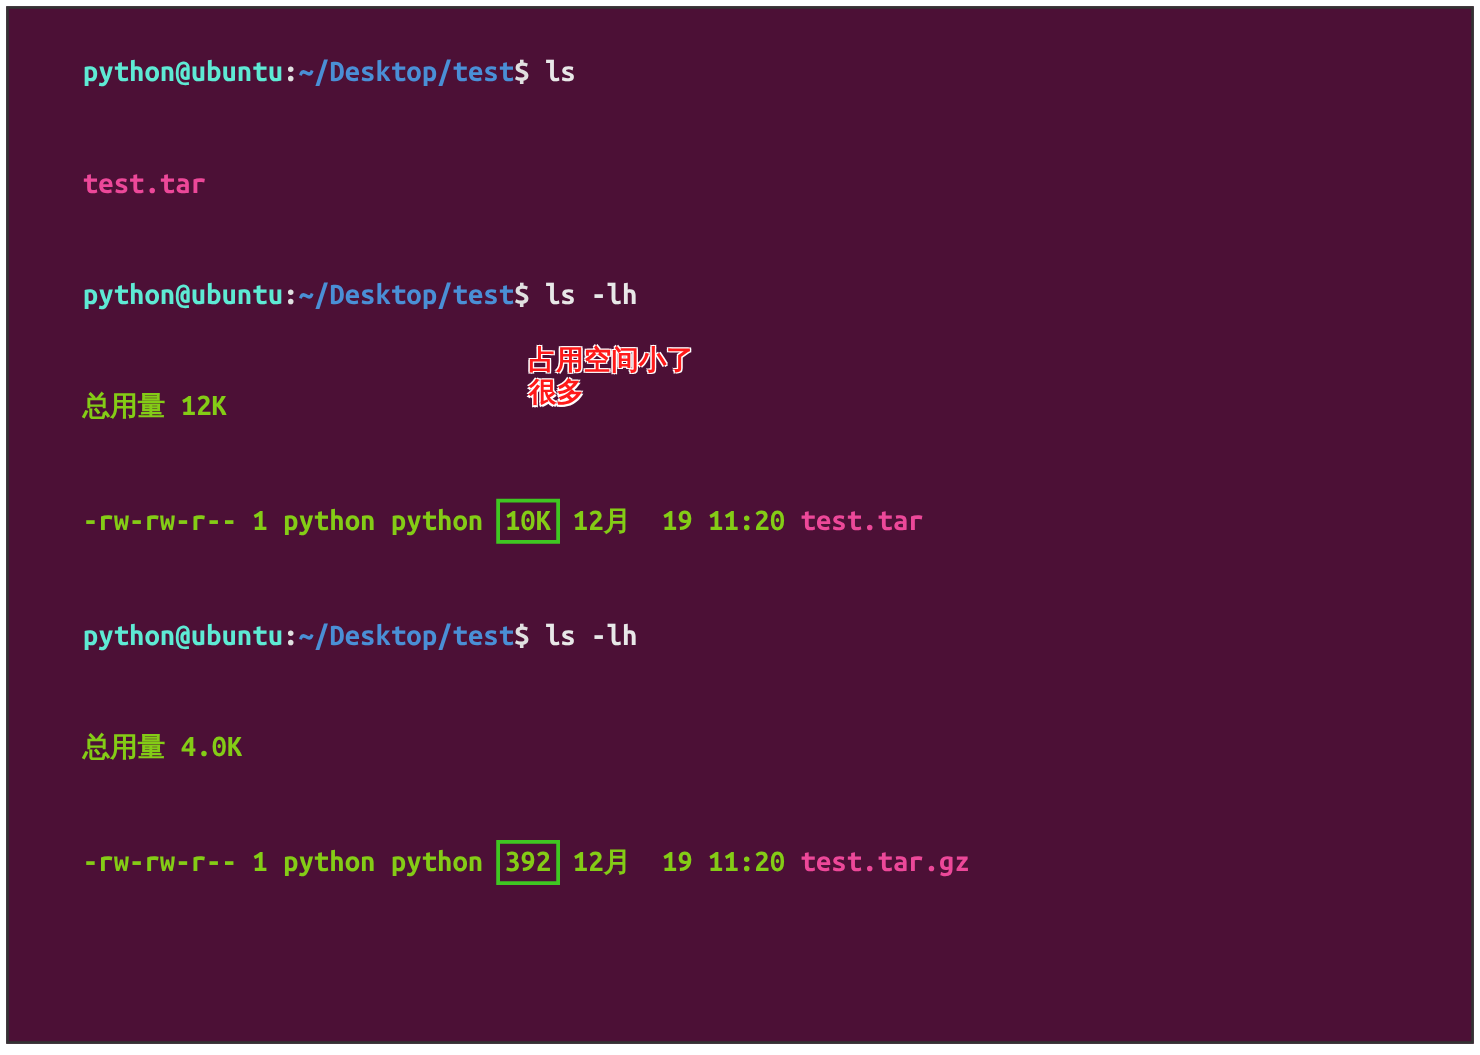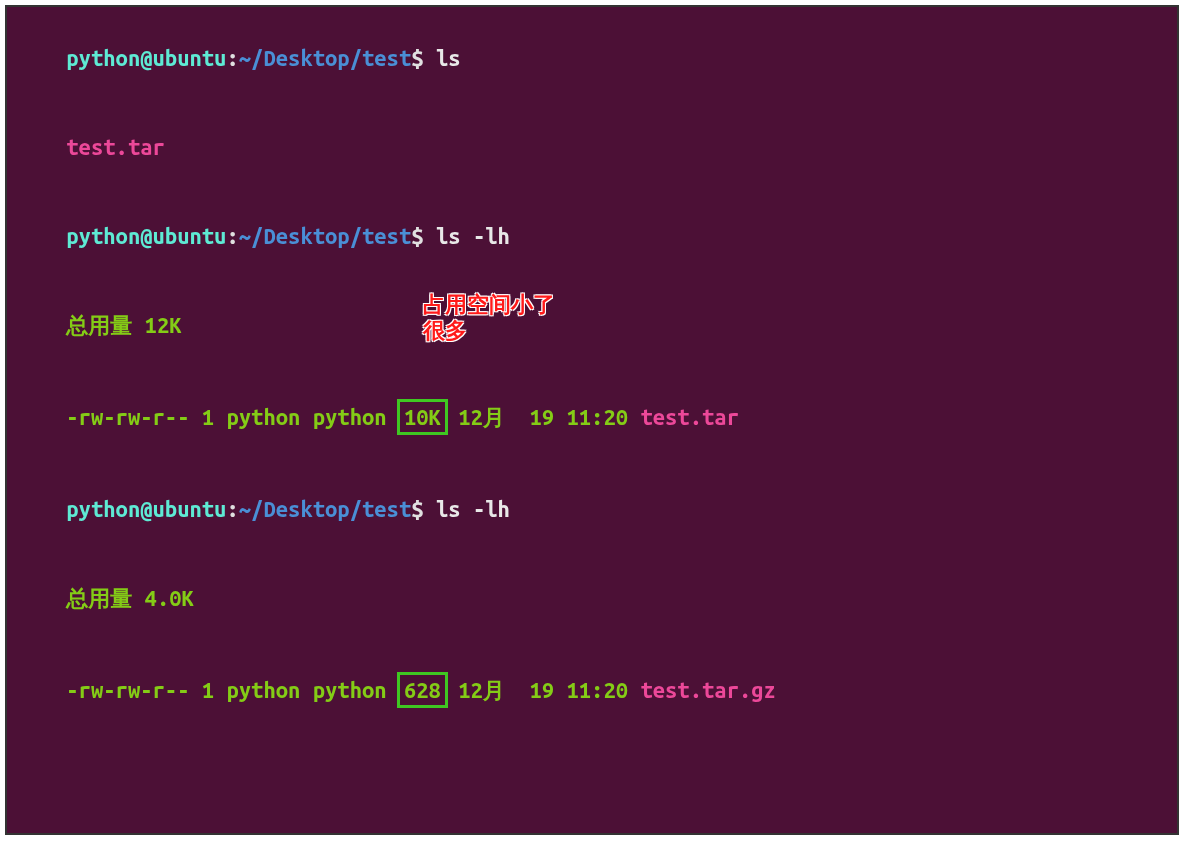--- a/index.html
+++ b/index.html
@@ -68,22 +68,22 @@
   <div class="terminal-line">
     <span class="output-white">-rw-rw-r-- 1 python python </span><span class="highlight-box output-white">10K</span><span class="output-white"> 12月  19 11:20 </span><span class="file-tar">test.tar</span>
   </div>
   <div class="terminal-line">
     <span class="prompt-user">python@ubuntu</span><span class="prompt-sep">:</span><span class="prompt-path">~/Desktop/test</span><span class="prompt-dollar">$</span><span class="cmd-text"> <span>ls -lh</span></span>
   </div>
   <div class="terminal-line">
     <span class="output-white">总用量 4.0K</span>
   </div>
   <div class="terminal-line">
-    <span class="output-white">-rw-rw-r-- 1 python python </span><span class="highlight-box output-white">628</span><span class="output-white"> 12月  19 11:20 </span><span class="file-tar">test.tar.gz</span>
+    <span class="output-white">-rw-rw-r-- 1 python python </span><span class="highlight-box output-white">392</span><span class="output-white"> 12月  19 11:20 </span><span class="file-tar">test.tar.gz</span>
   </div>
   <div class="terminal-line">
     
   </div>
-  <div class="annotation" style="top:284px;left:416px;">
+  <div class="annotation" style="top:268px;left:416px;">
     <div>占用空间小了</div>
     <div>很多</div>
   </div>
 </div>
 
 </body></html>

